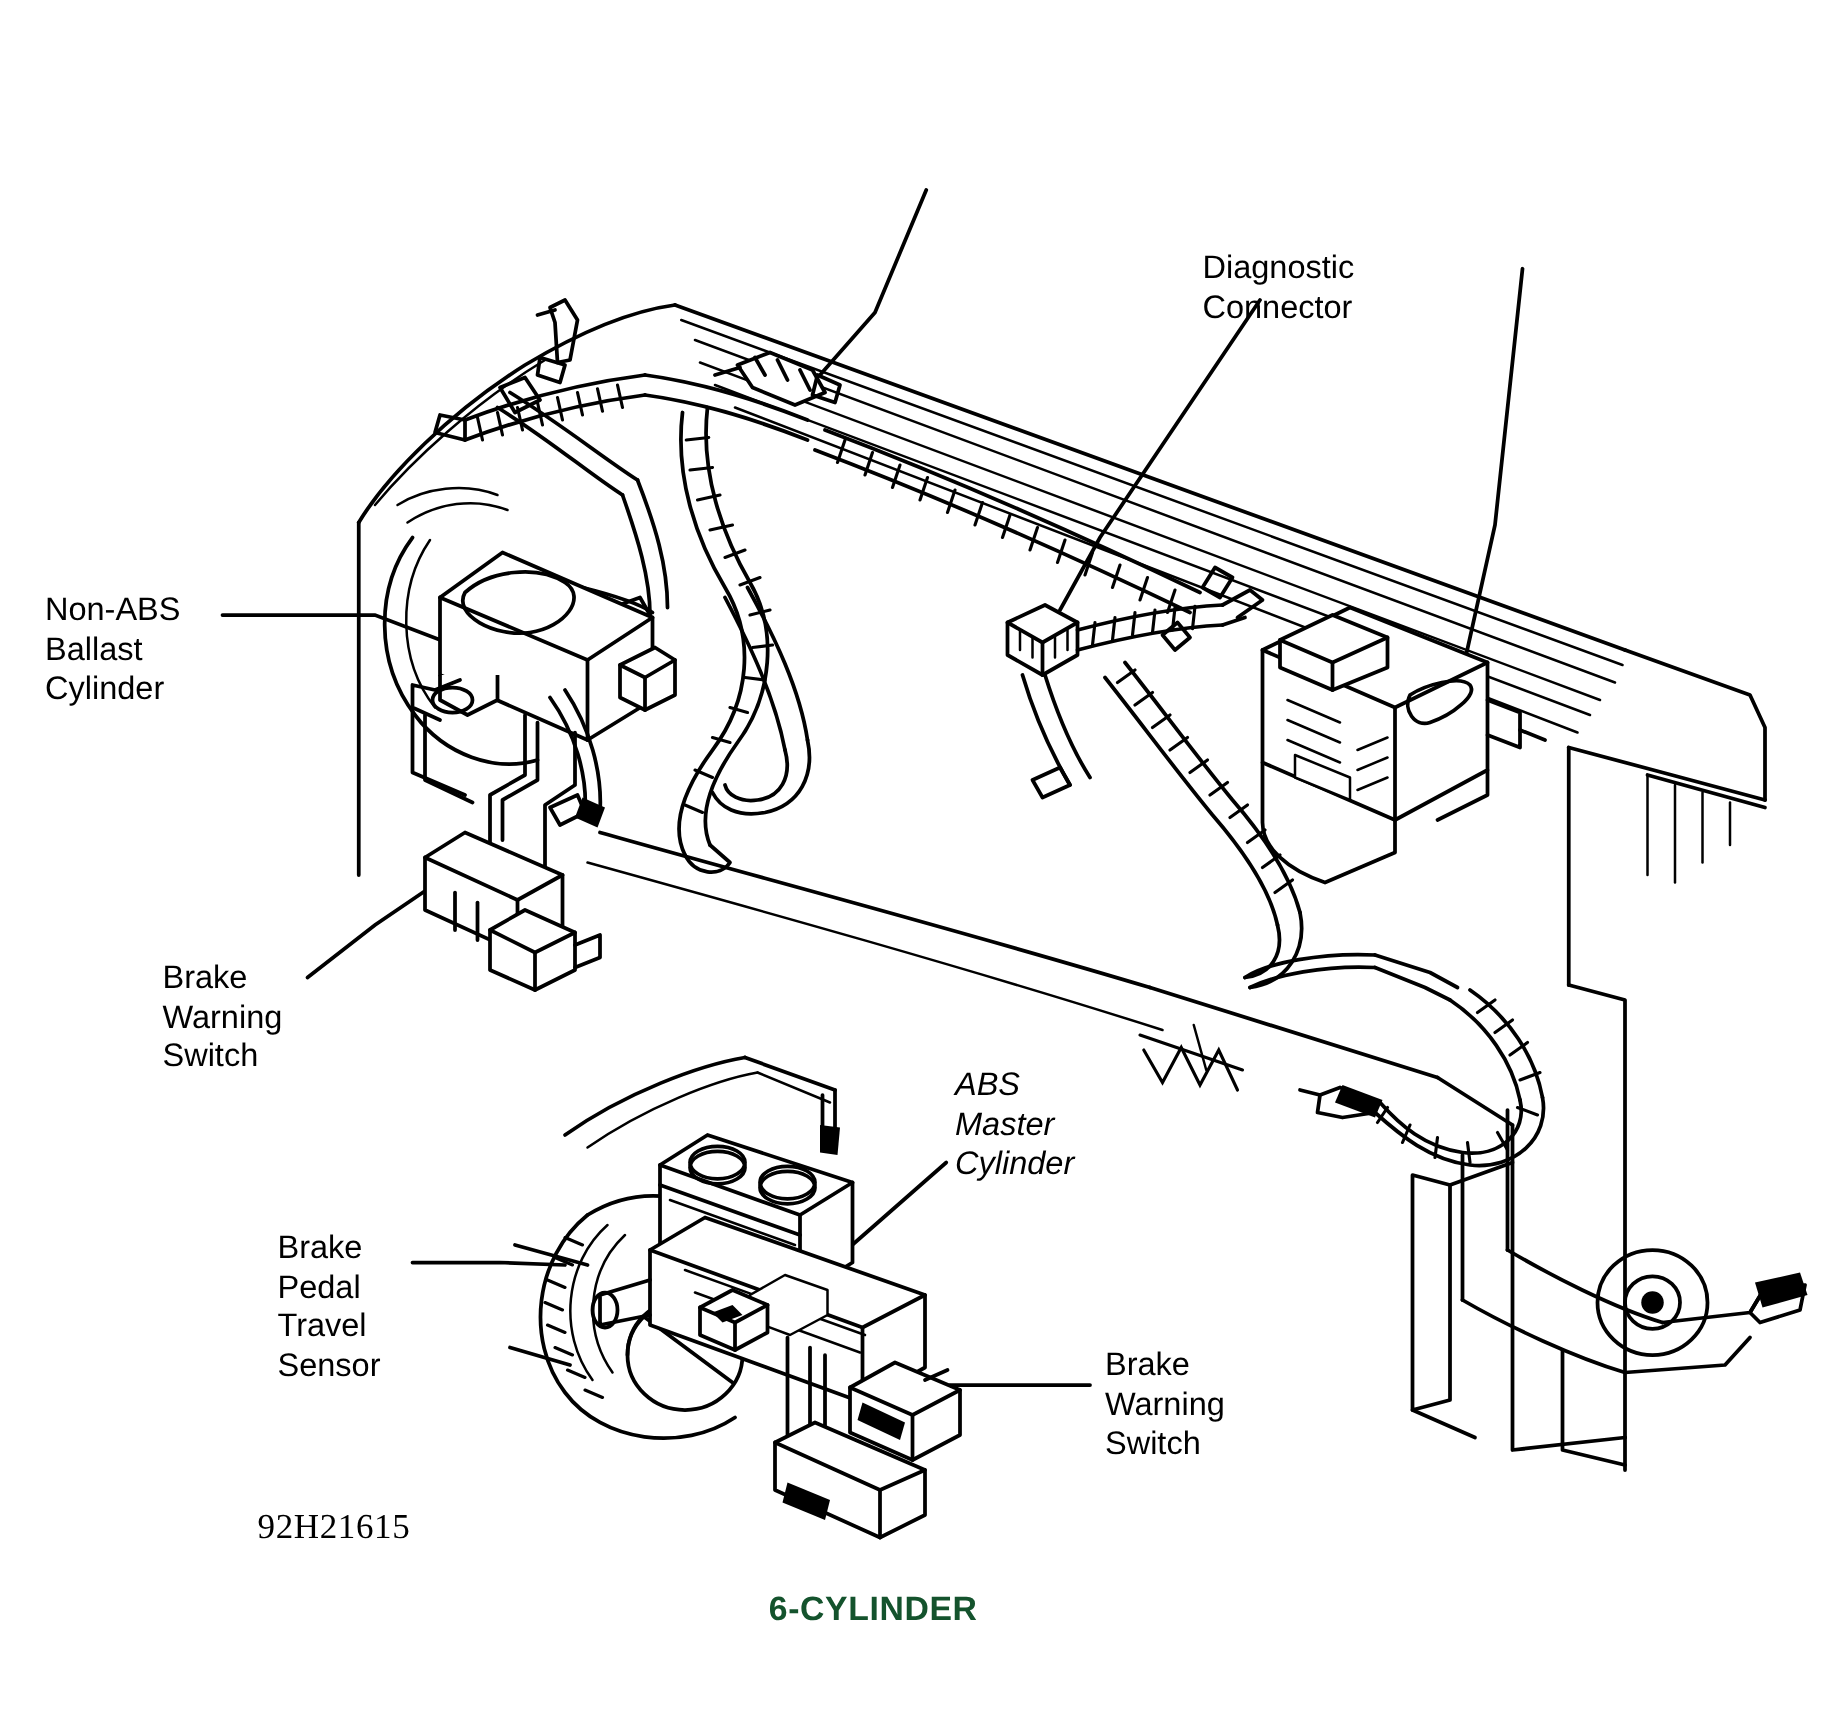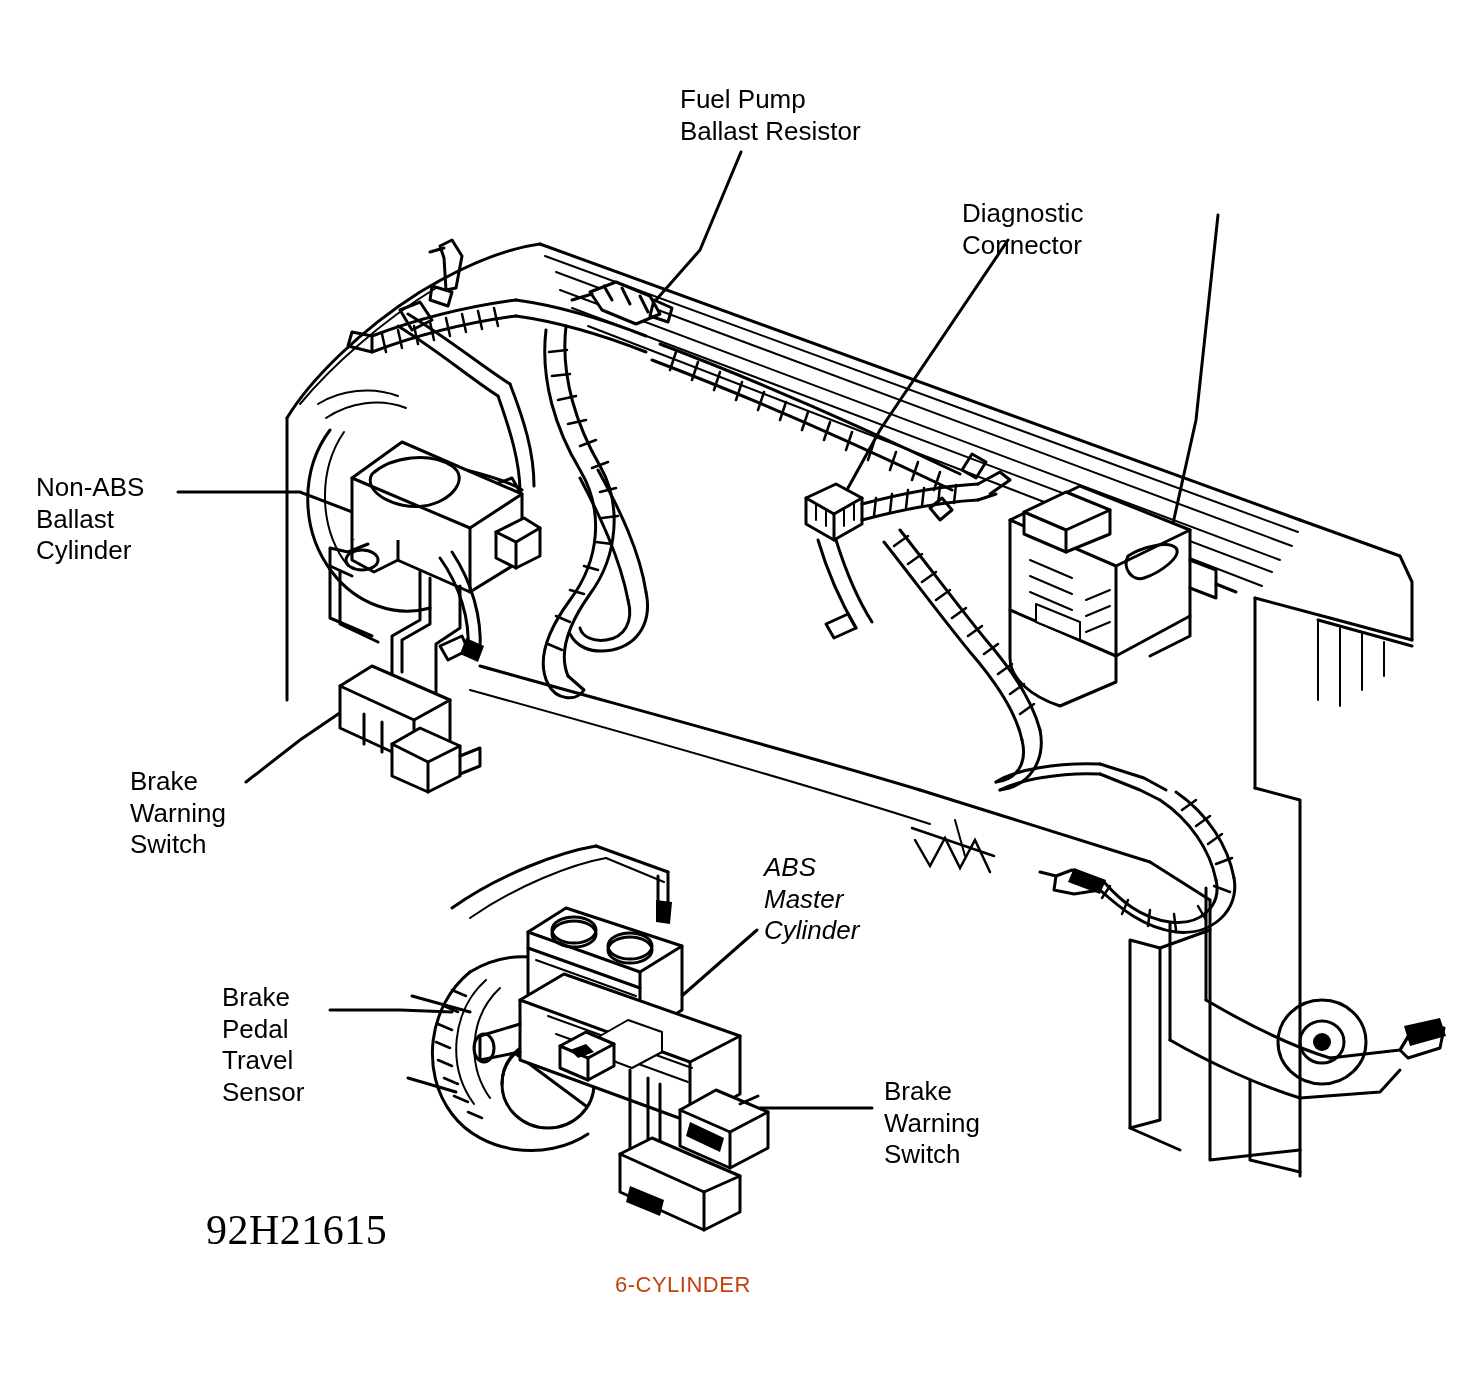--- a/index.html
+++ b/index.html
@@ -20,31 +20,31 @@
     position: absolute;
     font-family: "Liberation Sans", sans-serif;
     font-size: 26px;
     line-height: 1.22;
     color: #000;
     white-space: pre-line;
   }
   .figcode {
     position: absolute;
     font-family: "Liberation Serif", serif;
-    font-size: 42px;
+    font-size: 28px;
     letter-spacing: 0.5px;
     color: #000;
   }
   .figtitle {
     position: absolute;
     font-family: "Liberation Sans", sans-serif;
-    font-size: 22px;
-    font-weight: normal;
+    font-size: 27px;
+    font-weight: bold;
     letter-spacing: 0.5px;
-    color: #c2410c;
+    color: #14532d;
   }
   svg.art {
     position: absolute;
     left: 0;
     top: 0;
     width: 1473px;
     height: 1373px;
   }
   svg.art .ln { fill: none; stroke: #000; stroke-width: 3; stroke-linecap: round; stroke-linejoin: round; }
   svg.art .ln-thin { fill: none; stroke: #000; stroke-width: 2; stroke-linecap: round; stroke-linejoin: round; }
@@ -333,22 +333,20 @@
       <path class="ln" d="M680 1110 L730 1132 L768 1112"></path>
       <path class="ln" d="M730 1132 L730 1168"></path>
       <path class="fillblk" d="M690 1122 L724 1138 L720 1152 L686 1136 Z"></path>
       <path class="ln" d="M740 1104 L758 1096"></path>
 
       <path class="ln" d="M412 996 L470 1012"></path>
       <path class="ln" d="M408 1078 L456 1092"></path>
     </g>
   </svg>
 
-  <div class="label" style="left:680px; top:84px;">Fuel Pump
-Ballast Resistor</div>
 
   <div class="label" style="left:962px; top:198px;">Diagnostic
 Connector</div>
 
 
   <div class="label" style="left:36px; top:472px;">Non-ABS
 Ballast
 Cylinder</div>
 
   <div class="label" style="left:130px; top:766px;">Brake

